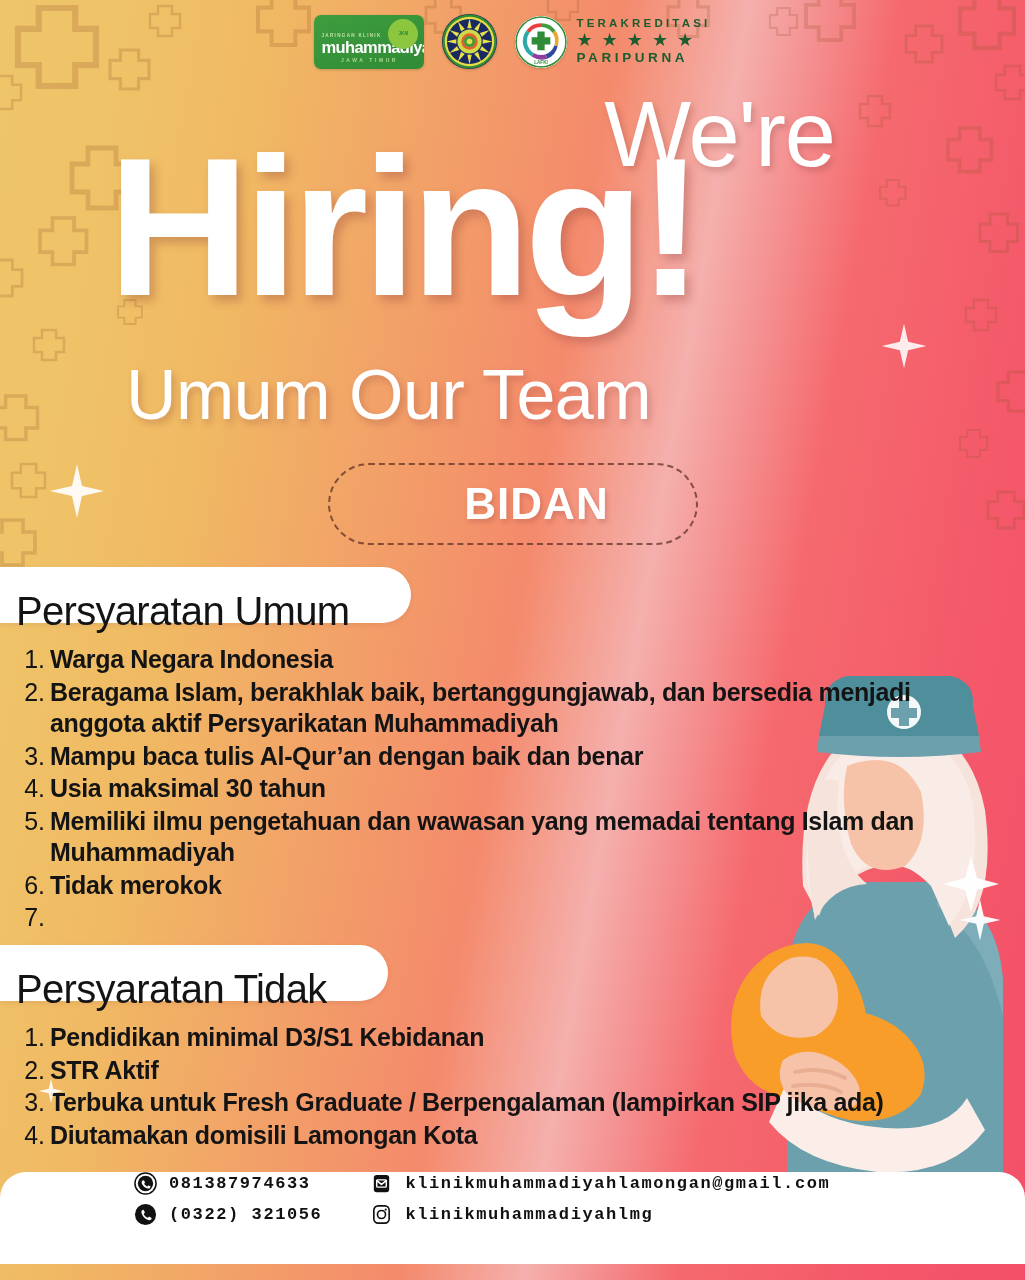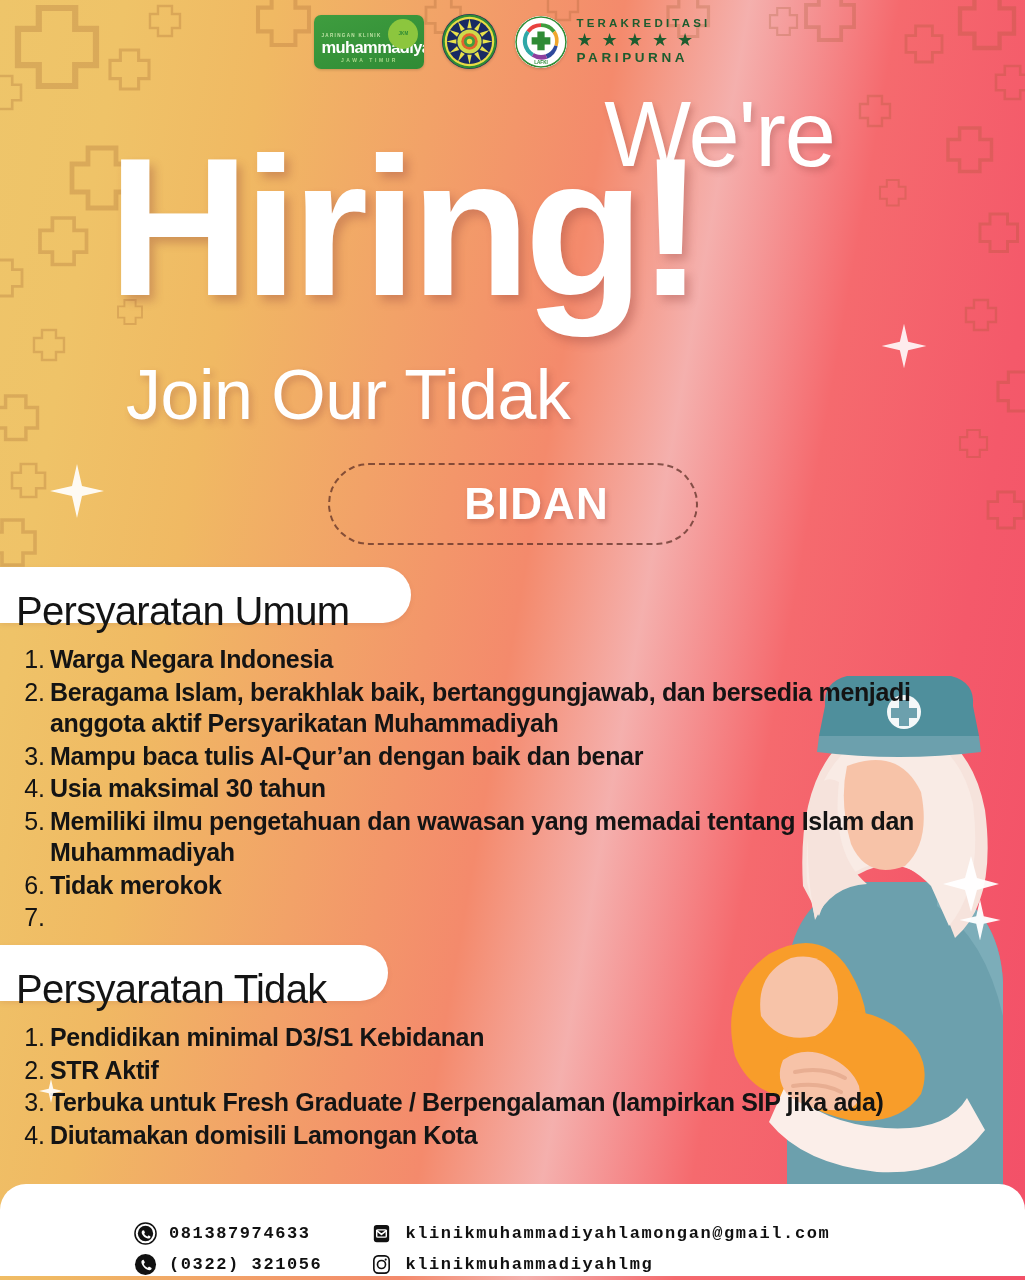--- a/index.html
+++ b/index.html
@@ -164,26 +164,26 @@
   .req-text {
     font-size:25px; font-weight:700; color:#141414;
     line-height:31.5px; letter-spacing:-.35px;
   }
 
   
   .sparkle { position:absolute; pointer-events:none; z-index:5; }
 
   
   .footer {
-    position:absolute; left:0; bottom:4px;
+    position:absolute; left:0; bottom:16px;
     width:1025px; height:92px;
     background:#ffffff;
     border-top-left-radius:26px; border-top-right-radius:26px;
     z-index:7;
-    display:flex; align-items:flex-end;
+    display:flex; align-items:flex-start;
   }
   .footer-inner {
     display:flex; gap:48px; padding-left:134px;
   }
   .fcol { display:flex; flex-direction:column; gap:8px; }
   .frow { display:flex; align-items:center; gap:12px; }
   .frow .ftxt {
     font-size:17px; font-weight:700; color:#111111;
     letter-spacing:1.6px;
     font-family:"Liberation Mono", monospace;
@@ -330,21 +330,21 @@
     <path d="M84 474 Q104 460 128 470 Q152 480 160 500 Q164 520 146 524 Q108 526 88 508 Q76 492 84 474 Z" fill="#f7c3a8"></path>
     <path d="M96 486 Q124 480 146 492" stroke="#e8ae92" stroke-width="4" fill="none" stroke-linecap="round"></path>
     <path d="M94 500 Q122 496 142 506" stroke="#e8ae92" stroke-width="4" fill="none" stroke-linecap="round"></path>
 
     <path d="M272 160 L278 182 L300 188 L278 194 L272 216 L266 194 L244 188 L266 182 Z" fill="#ffffff" opacity=".95" transform="translate(0,110)"></path>
   </svg>
 
   <div class="headline">
     <div class="were">We're</div>
     <div class="hiring">Hiring!</div>
-    <div class="jointeam">Join Our Tidak</div>
+    <div class="jointeam">Umum Our Team</div>
   </div>
 
   <svg class="sparkle" style="left:48px; top:462px;" width="58" height="58" viewBox="0 0 58 58">
     <path d="M29 2 L34 24 L56 29 L34 34 L29 56 L24 34 L2 29 L24 24 Z" fill="#ffffff" opacity=".92"></path>
   </svg>
   <svg class="sparkle" style="left:880px; top:322px;" width="48" height="48" viewBox="0 0 58 58">
     <path d="M29 2 L34 24 L56 29 L34 34 L29 56 L24 34 L2 29 L24 24 Z" fill="#ffffff" opacity=".88"></path>
   </svg>
   <svg class="sparkle" style="left:958px; top:898px; z-index:4;" width="44" height="44" viewBox="0 0 58 58">
     <path d="M29 2 L34 24 L56 29 L34 34 L29 56 L24 34 L2 29 L24 24 Z" fill="#ffffff" opacity=".95"></path>

